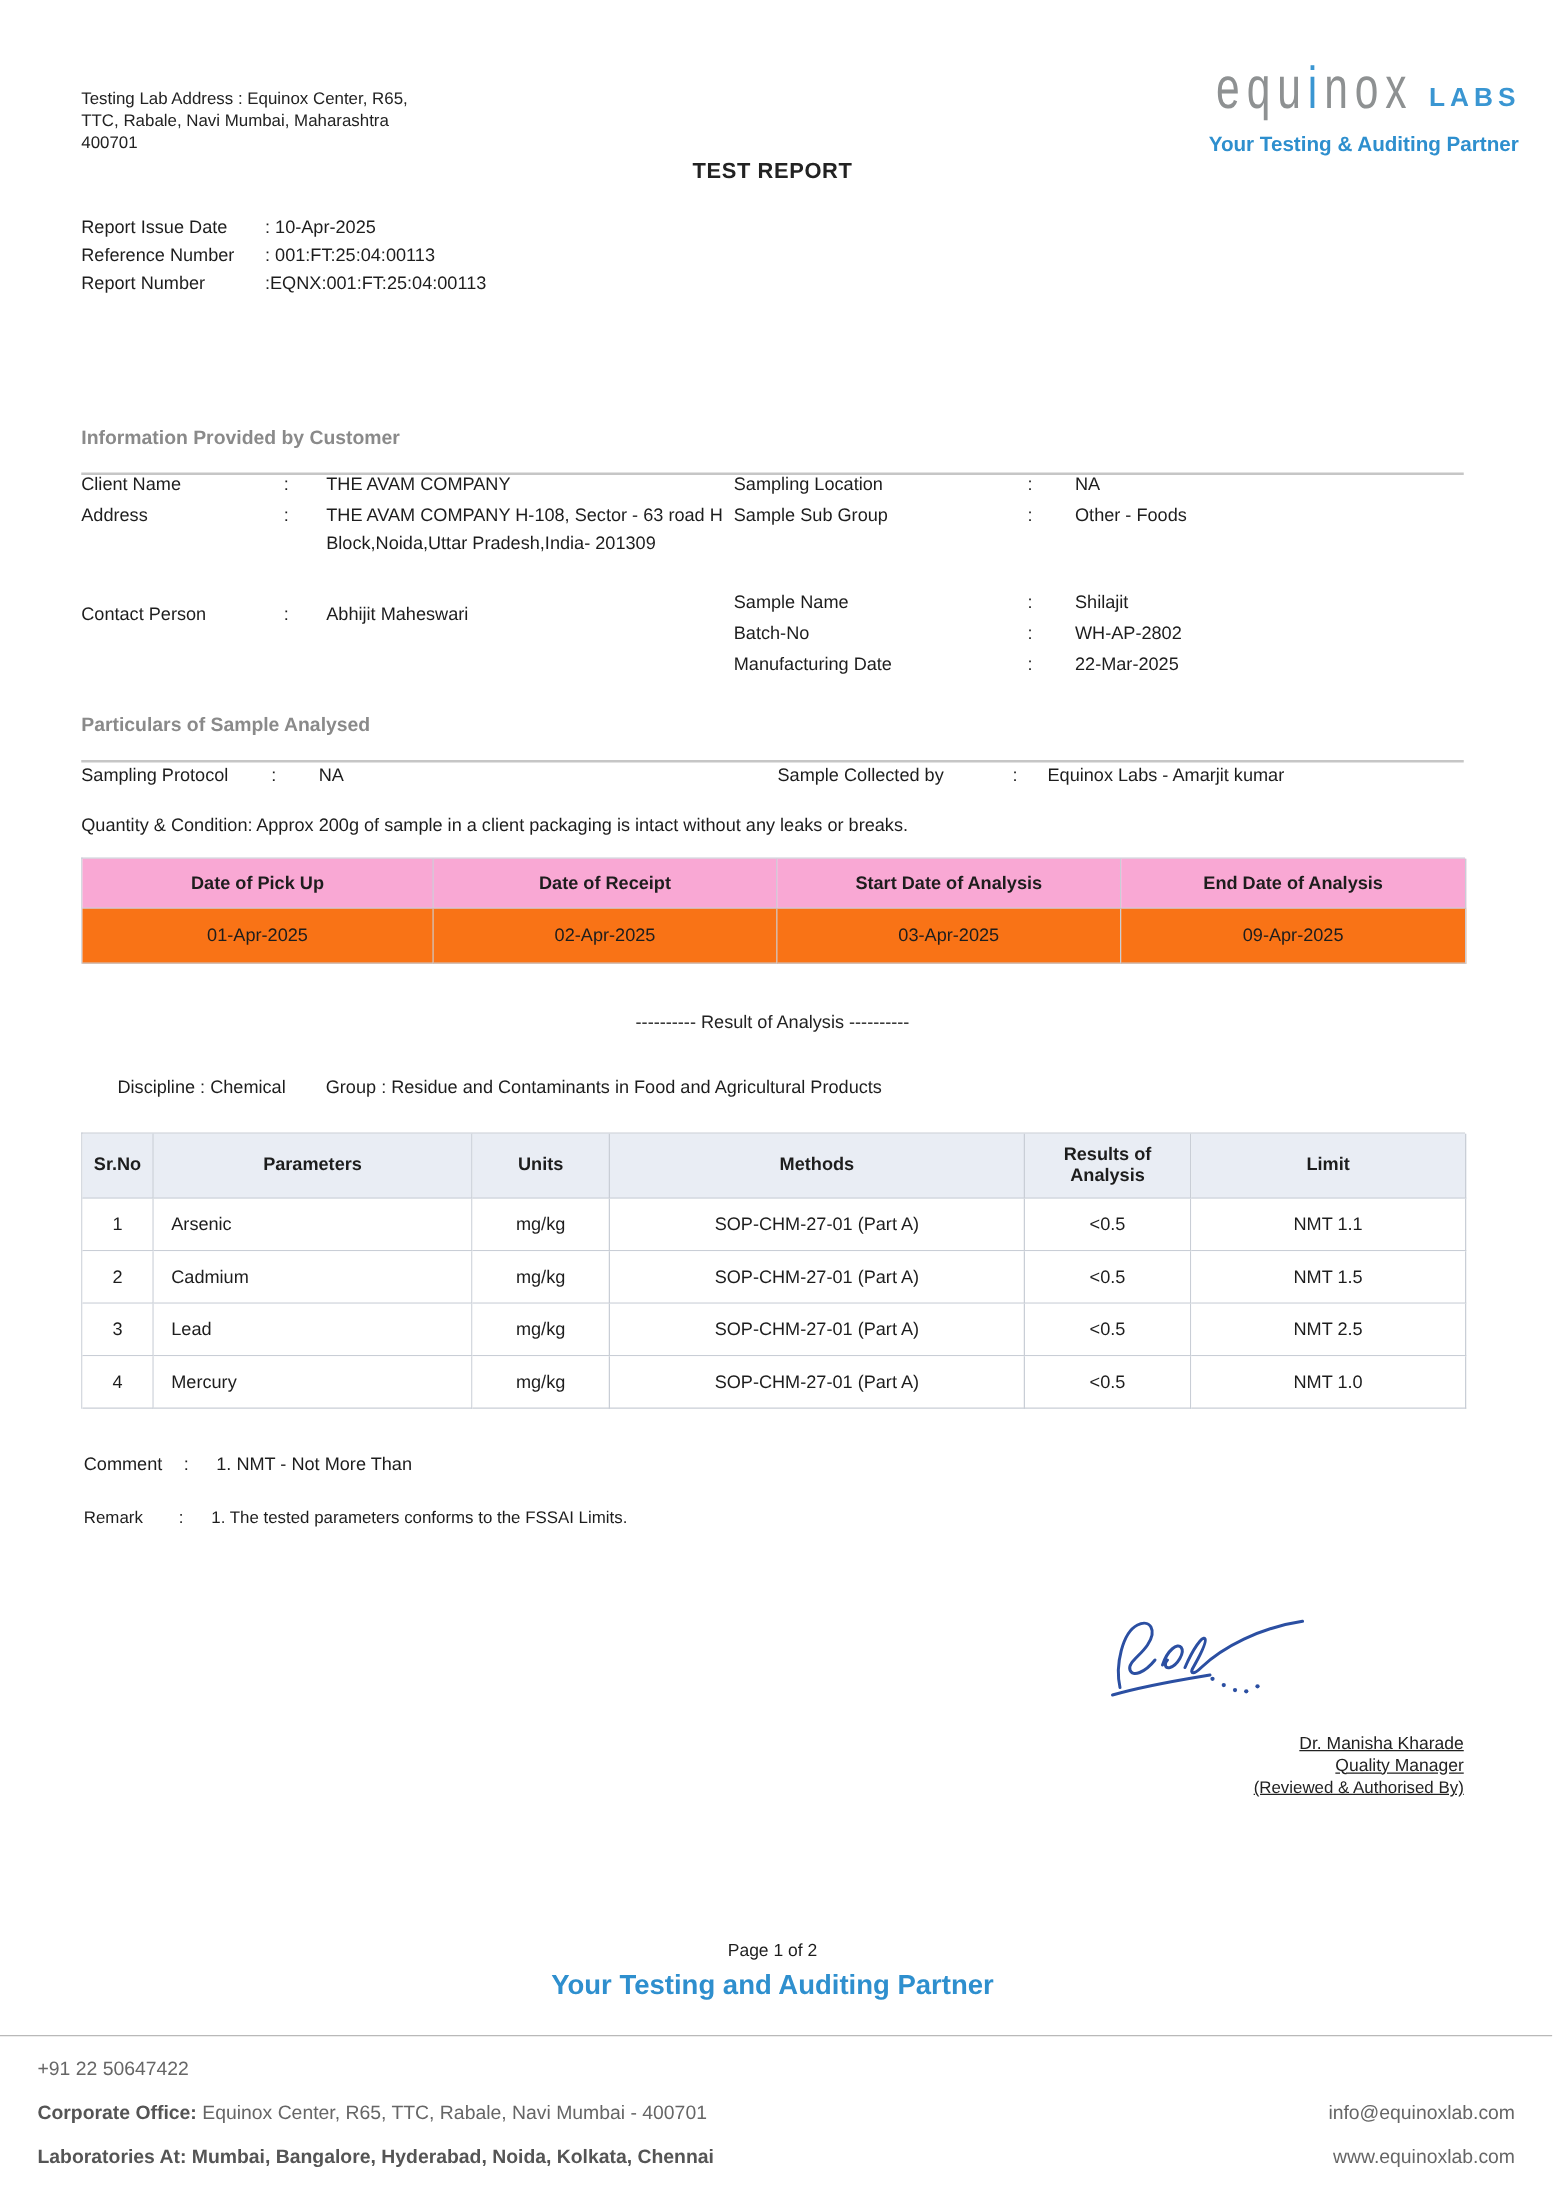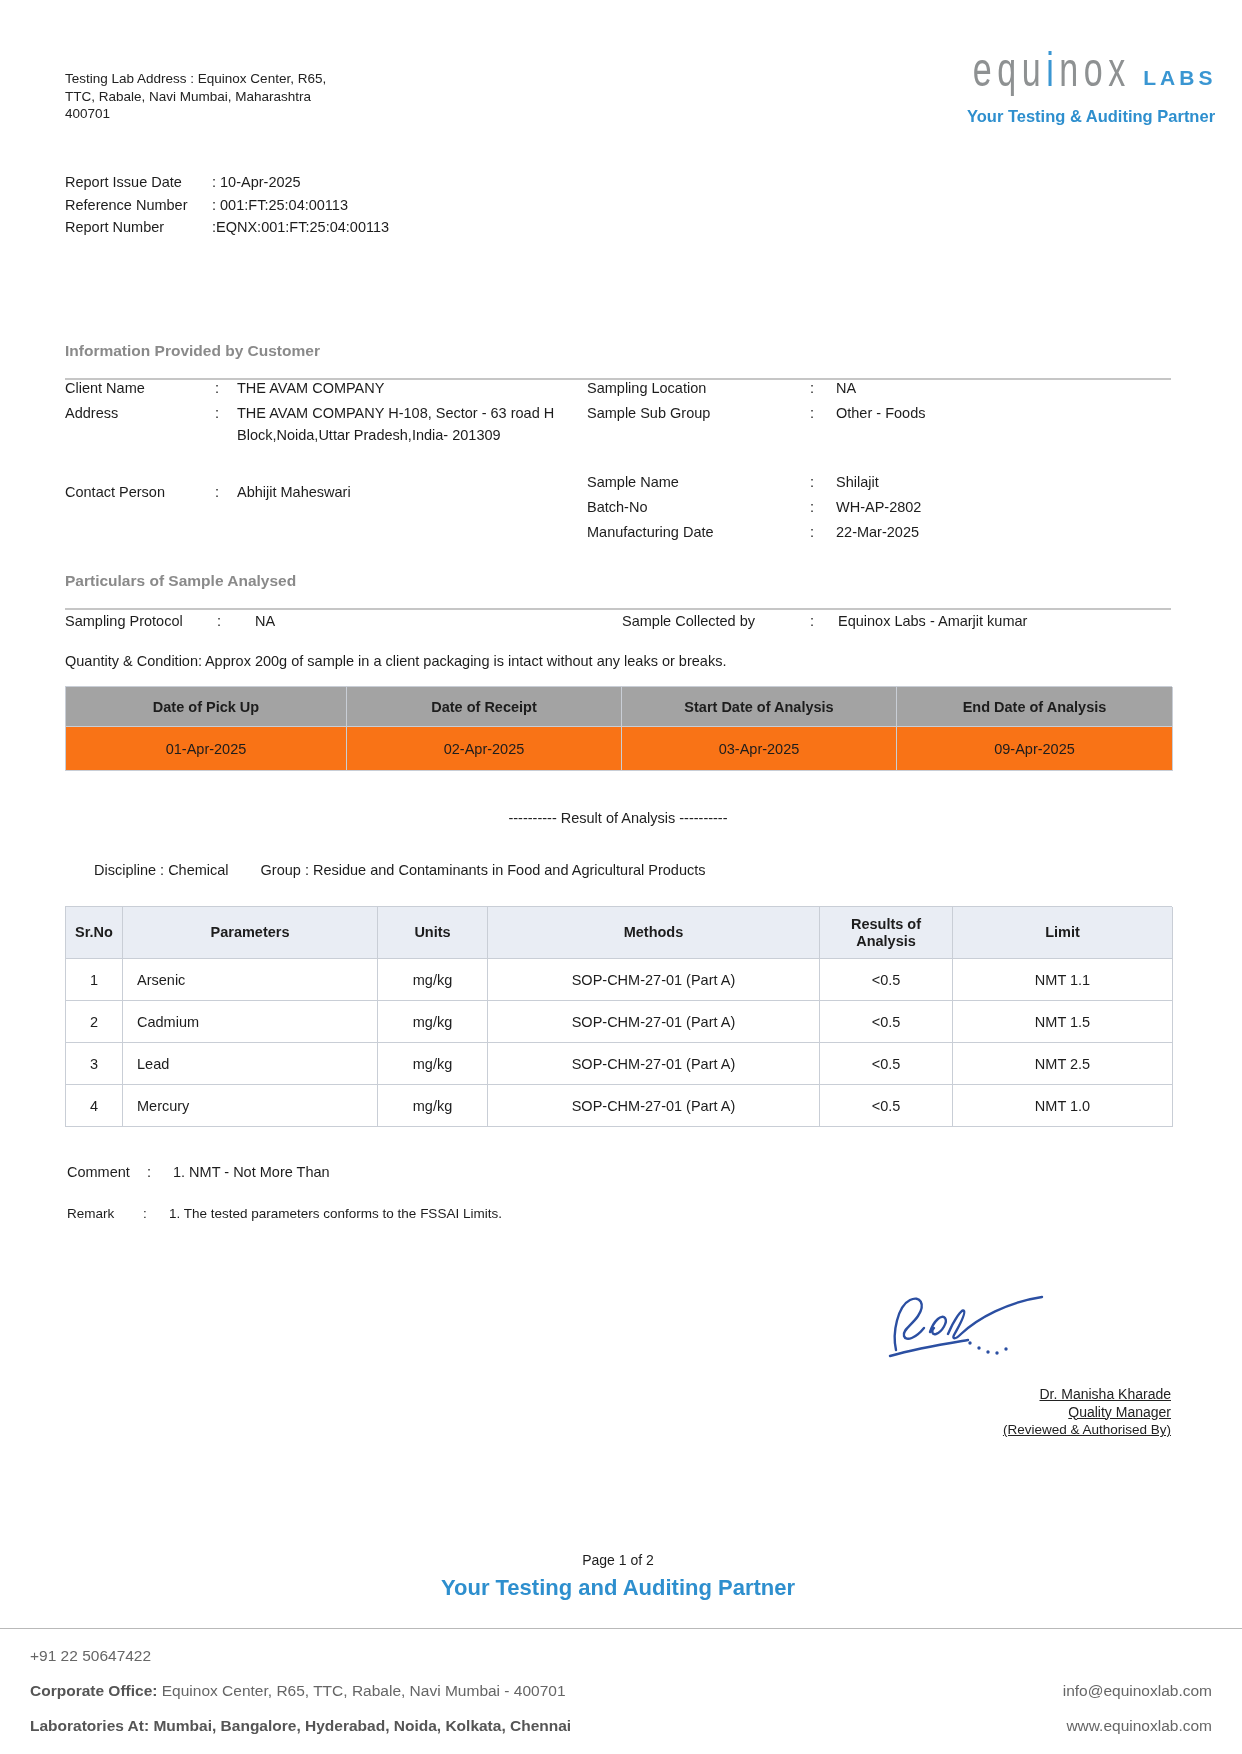--- a/index.html
+++ b/index.html
@@ -22,41 +22,41 @@
 
   
   .sec-head { position:absolute; left:65px; width:1106px; font-size:15.5px; font-weight:bold; color:#8a8a8a; padding-bottom:18px; border-bottom:2px solid #c6c6c6; }
   .sec-head-1 { top:342px; }
   .sec-head-2 { top:572px; }
 
   
   .cust-grid { position:absolute; left:65px; top:377px; width:1106px; display:flex; font-size:14.5px; }
   .cust-left { width:522px; }
   .cust-right { flex:1; }
-  .info-row { display:flex; line-height:22px; margin-bottom:3px; }
+  .info-row { display:flex; line-height:22px; margin-bottom:3px;gap:12px; }
   .cust-left .i-lbl { width:150px; flex:none; }
   .cust-left .i-col { width:22px; flex:none; }
   .cust-left .i-val { width:330px; }
   .cust-right .i-lbl { width:223px; flex:none; }
   .cust-right .i-col { width:26px; flex:none; }
   .row-gap-contact { margin-top:35px; }
   .row-gap-sample { margin-top:47px; }
 
   
   .protocol-row { position:absolute; left:65px; top:610px; width:1106px; font-size:14.5px; line-height:22px; }
   .proto-left { position:absolute; left:0; top:0; display:flex; }
   .proto-left .i-lbl { width:152px; } .proto-left .i-col { width:38px; text-align:left; }
   .proto-right { position:absolute; left:557px; top:0; display:flex; }
   .proto-right .i-lbl { width:188px; flex:none; } .proto-right .i-col { width:28px; flex:none; }
   .quantity-row { position:absolute; left:65px; top:650px; width:1106px; font-size:14.5px; line-height:22px; }
 
   
   .dates-table { position:absolute; left:65px; top:686px; width:1107px; display:grid; grid-template-columns:281px 275px 275px 276px; border-top:1px solid #c9ced6; border-left:1px solid #c9ced6; font-size:14.5px; }
   .dates-table .cell { border-right:1px solid #c9ced6; border-bottom:1px solid #c9ced6; display:flex; align-items:center; justify-content:center; }
-  .dates-table .hcell { height:40px; background:#a3a3a3; font-weight:bold; }
+  .dates-table .hcell { height:40px; background:#f9a8d4; font-weight:bold; }
   .dates-table .vcell { height:44px; background:#f97316; }
 
   .result-divider { position:absolute; left:65px; top:810px; width:1106px; text-align:center; font-size:14.5px; color:#222; }
   .discipline-row { position:absolute; left:67px; top:862px; font-size:14.5px;margin-left:27px; }
   .discipline-row .grp { margin-left:32px; }
 
   
   .results-table { position:absolute; left:65px; top:906px; width:1107px; display:grid; grid-template-columns:57px 255px 110px 332px 133px 220px; border-top:1px solid #c9ced6; border-left:1px solid #c9ced6; font-size:14.5px; }
   .results-table .cell { border-right:1px solid #c9ced6; border-bottom:1px solid #c9ced6; display:flex; align-items:center; justify-content:center; text-align:center; background:#fff; }
   .results-table .hcell { height:52px; background:#e9edf4; font-weight:bold; line-height:17px; }
@@ -93,20 +93,21 @@
     <div>Testing Lab Address : Equinox Center, R65,</div>
     <div>TTC, Rabale, Navi Mumbai, Maharashtra</div>
     <div>400701</div>
   </div>
 
   <div class="logo">
     <div class="logo-word"><span class="logo-eq"><span>equ</span><span class="dot-i">i</span><span>nox</span></span><span class="logo-labs">LABS</span></div>
     <div class="logo-tag">Your Testing &amp; Auditing Partner</div>
   </div>
 
+  <div class="report-title">TEST REPORT</div>
 
   <div class="meta-block">
     <div class="meta-row">
       <span class="m-lbl">Report Issue Date</span><span class="m-val">: 10-Apr-2025</span>
     </div>
     <div class="meta-row">
       <span class="m-lbl">Reference Number</span><span class="m-val">: 001:FT:25:04:00113</span>
     </div>
     <div class="meta-row">
       <span class="m-lbl">Report Number</span><span class="m-val">:EQNX:001:FT:25:04:00113</span>

